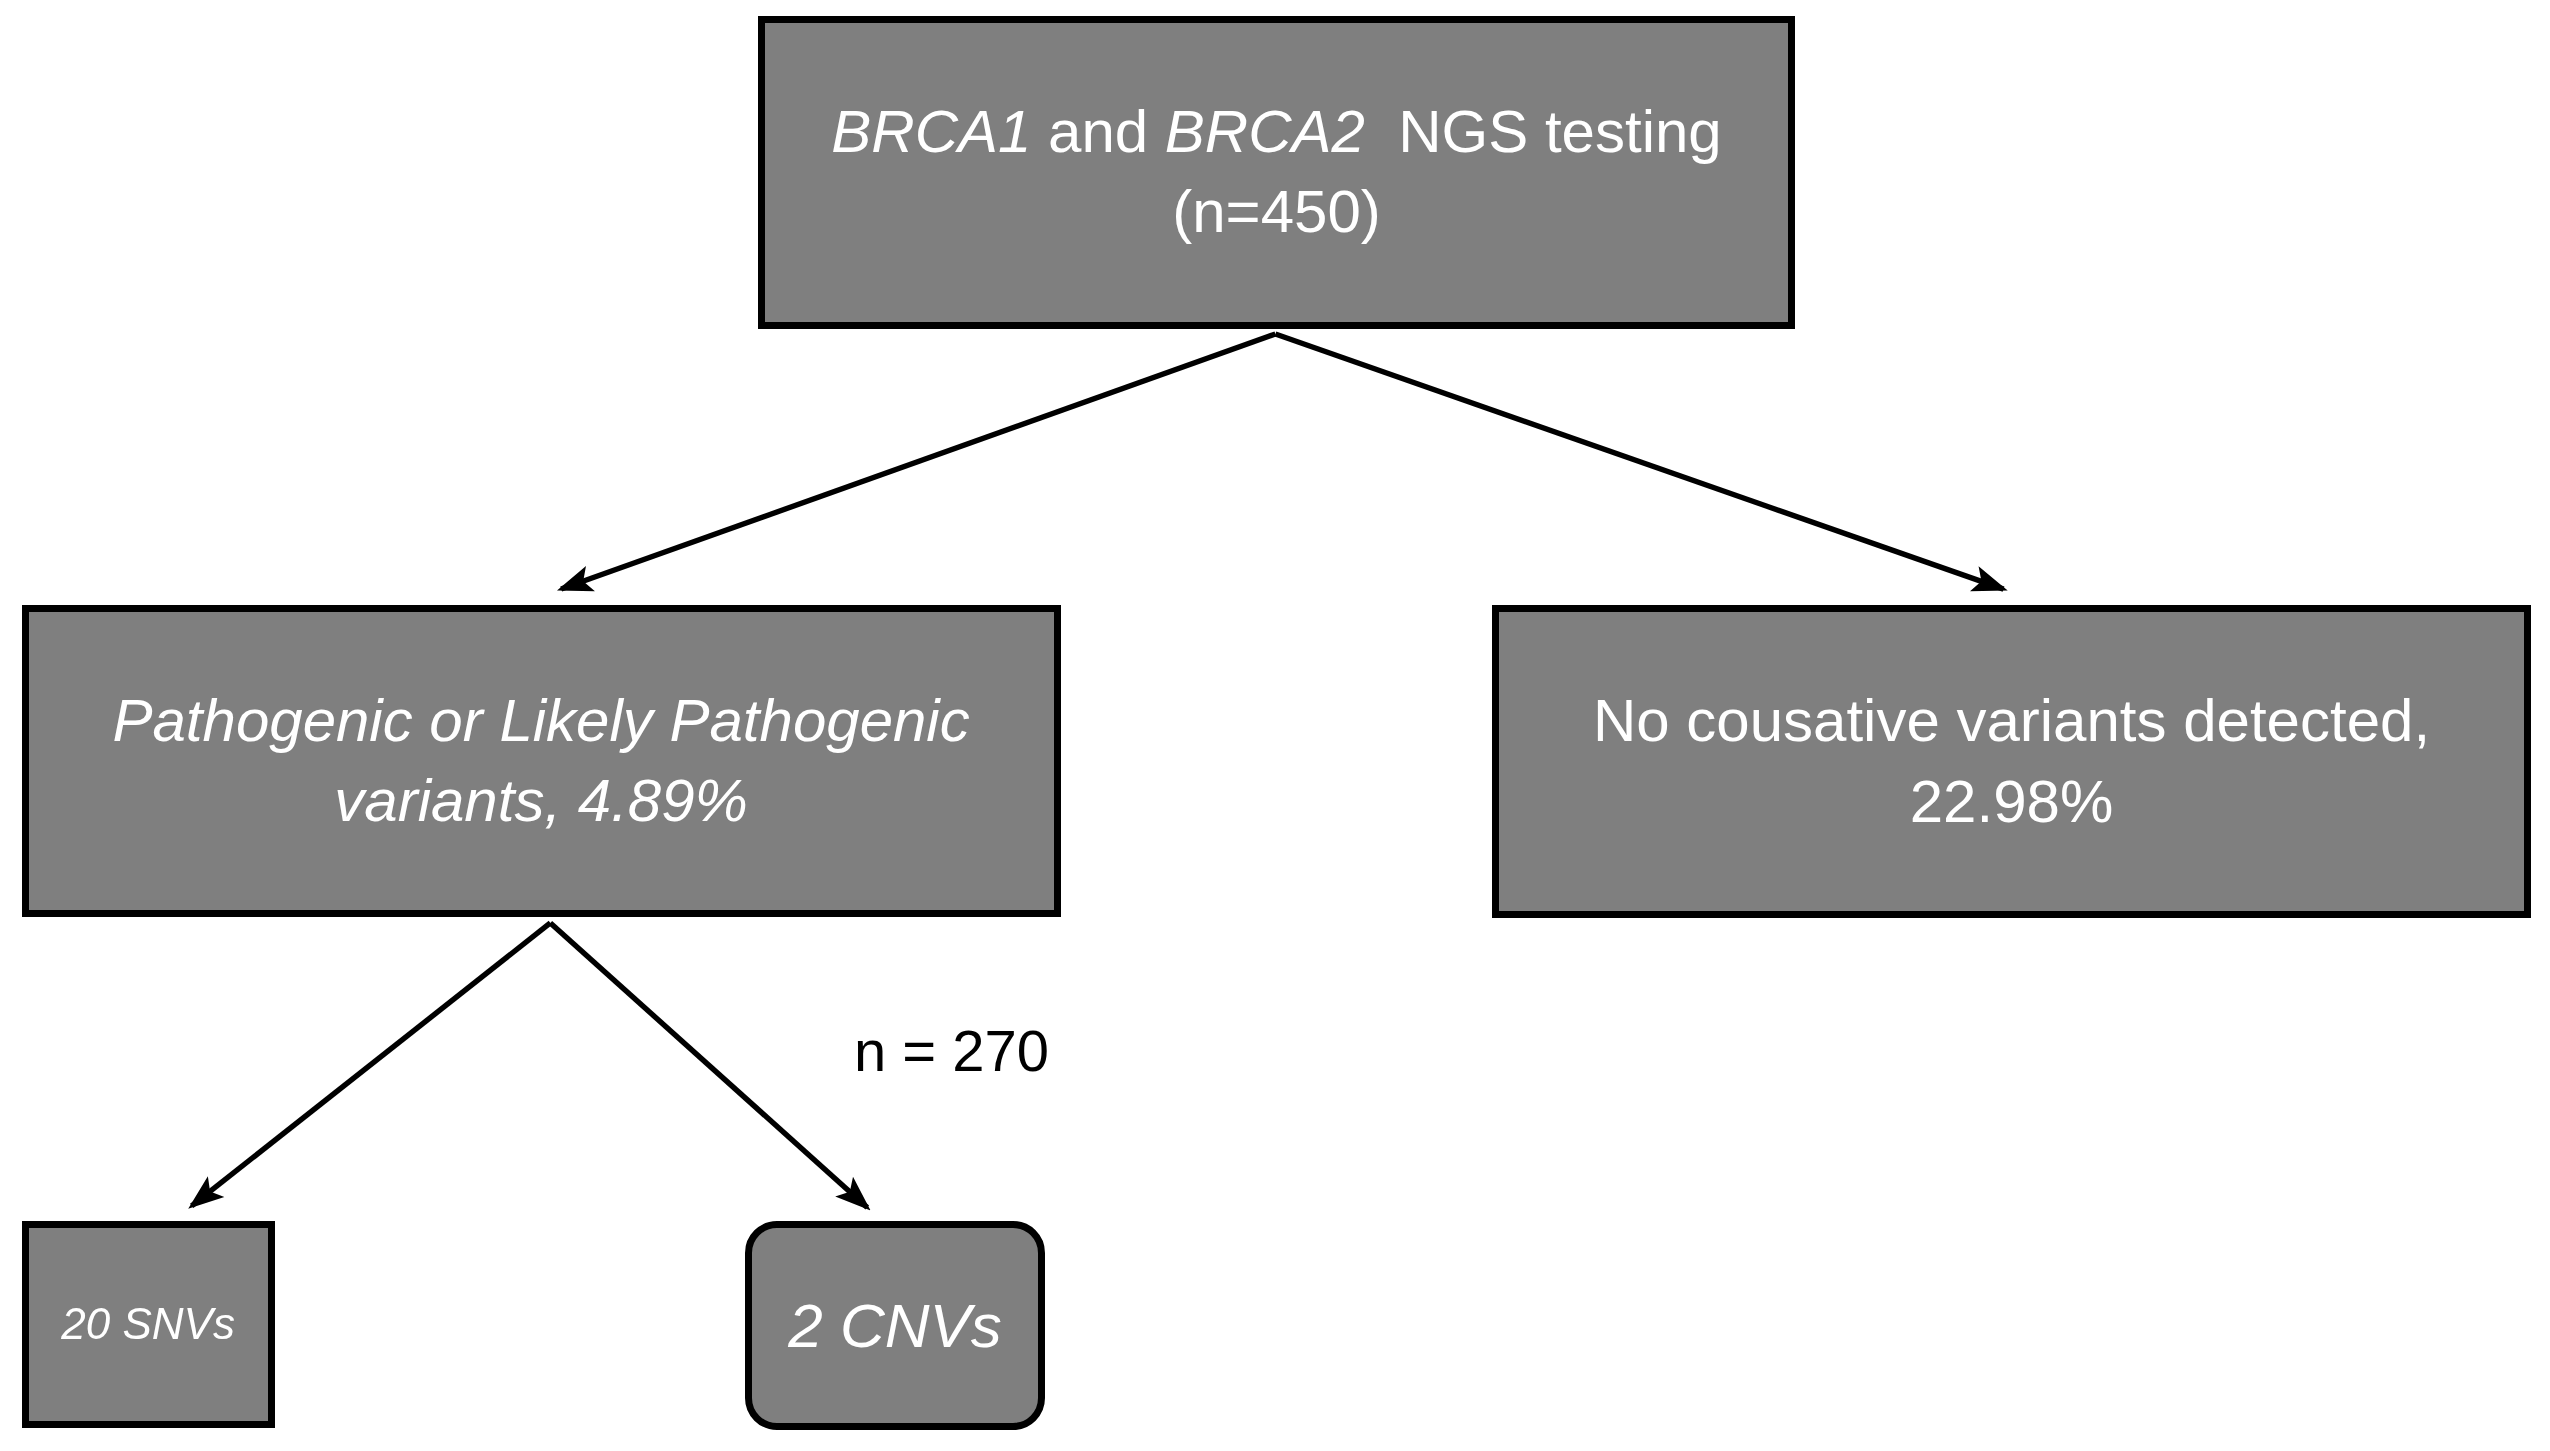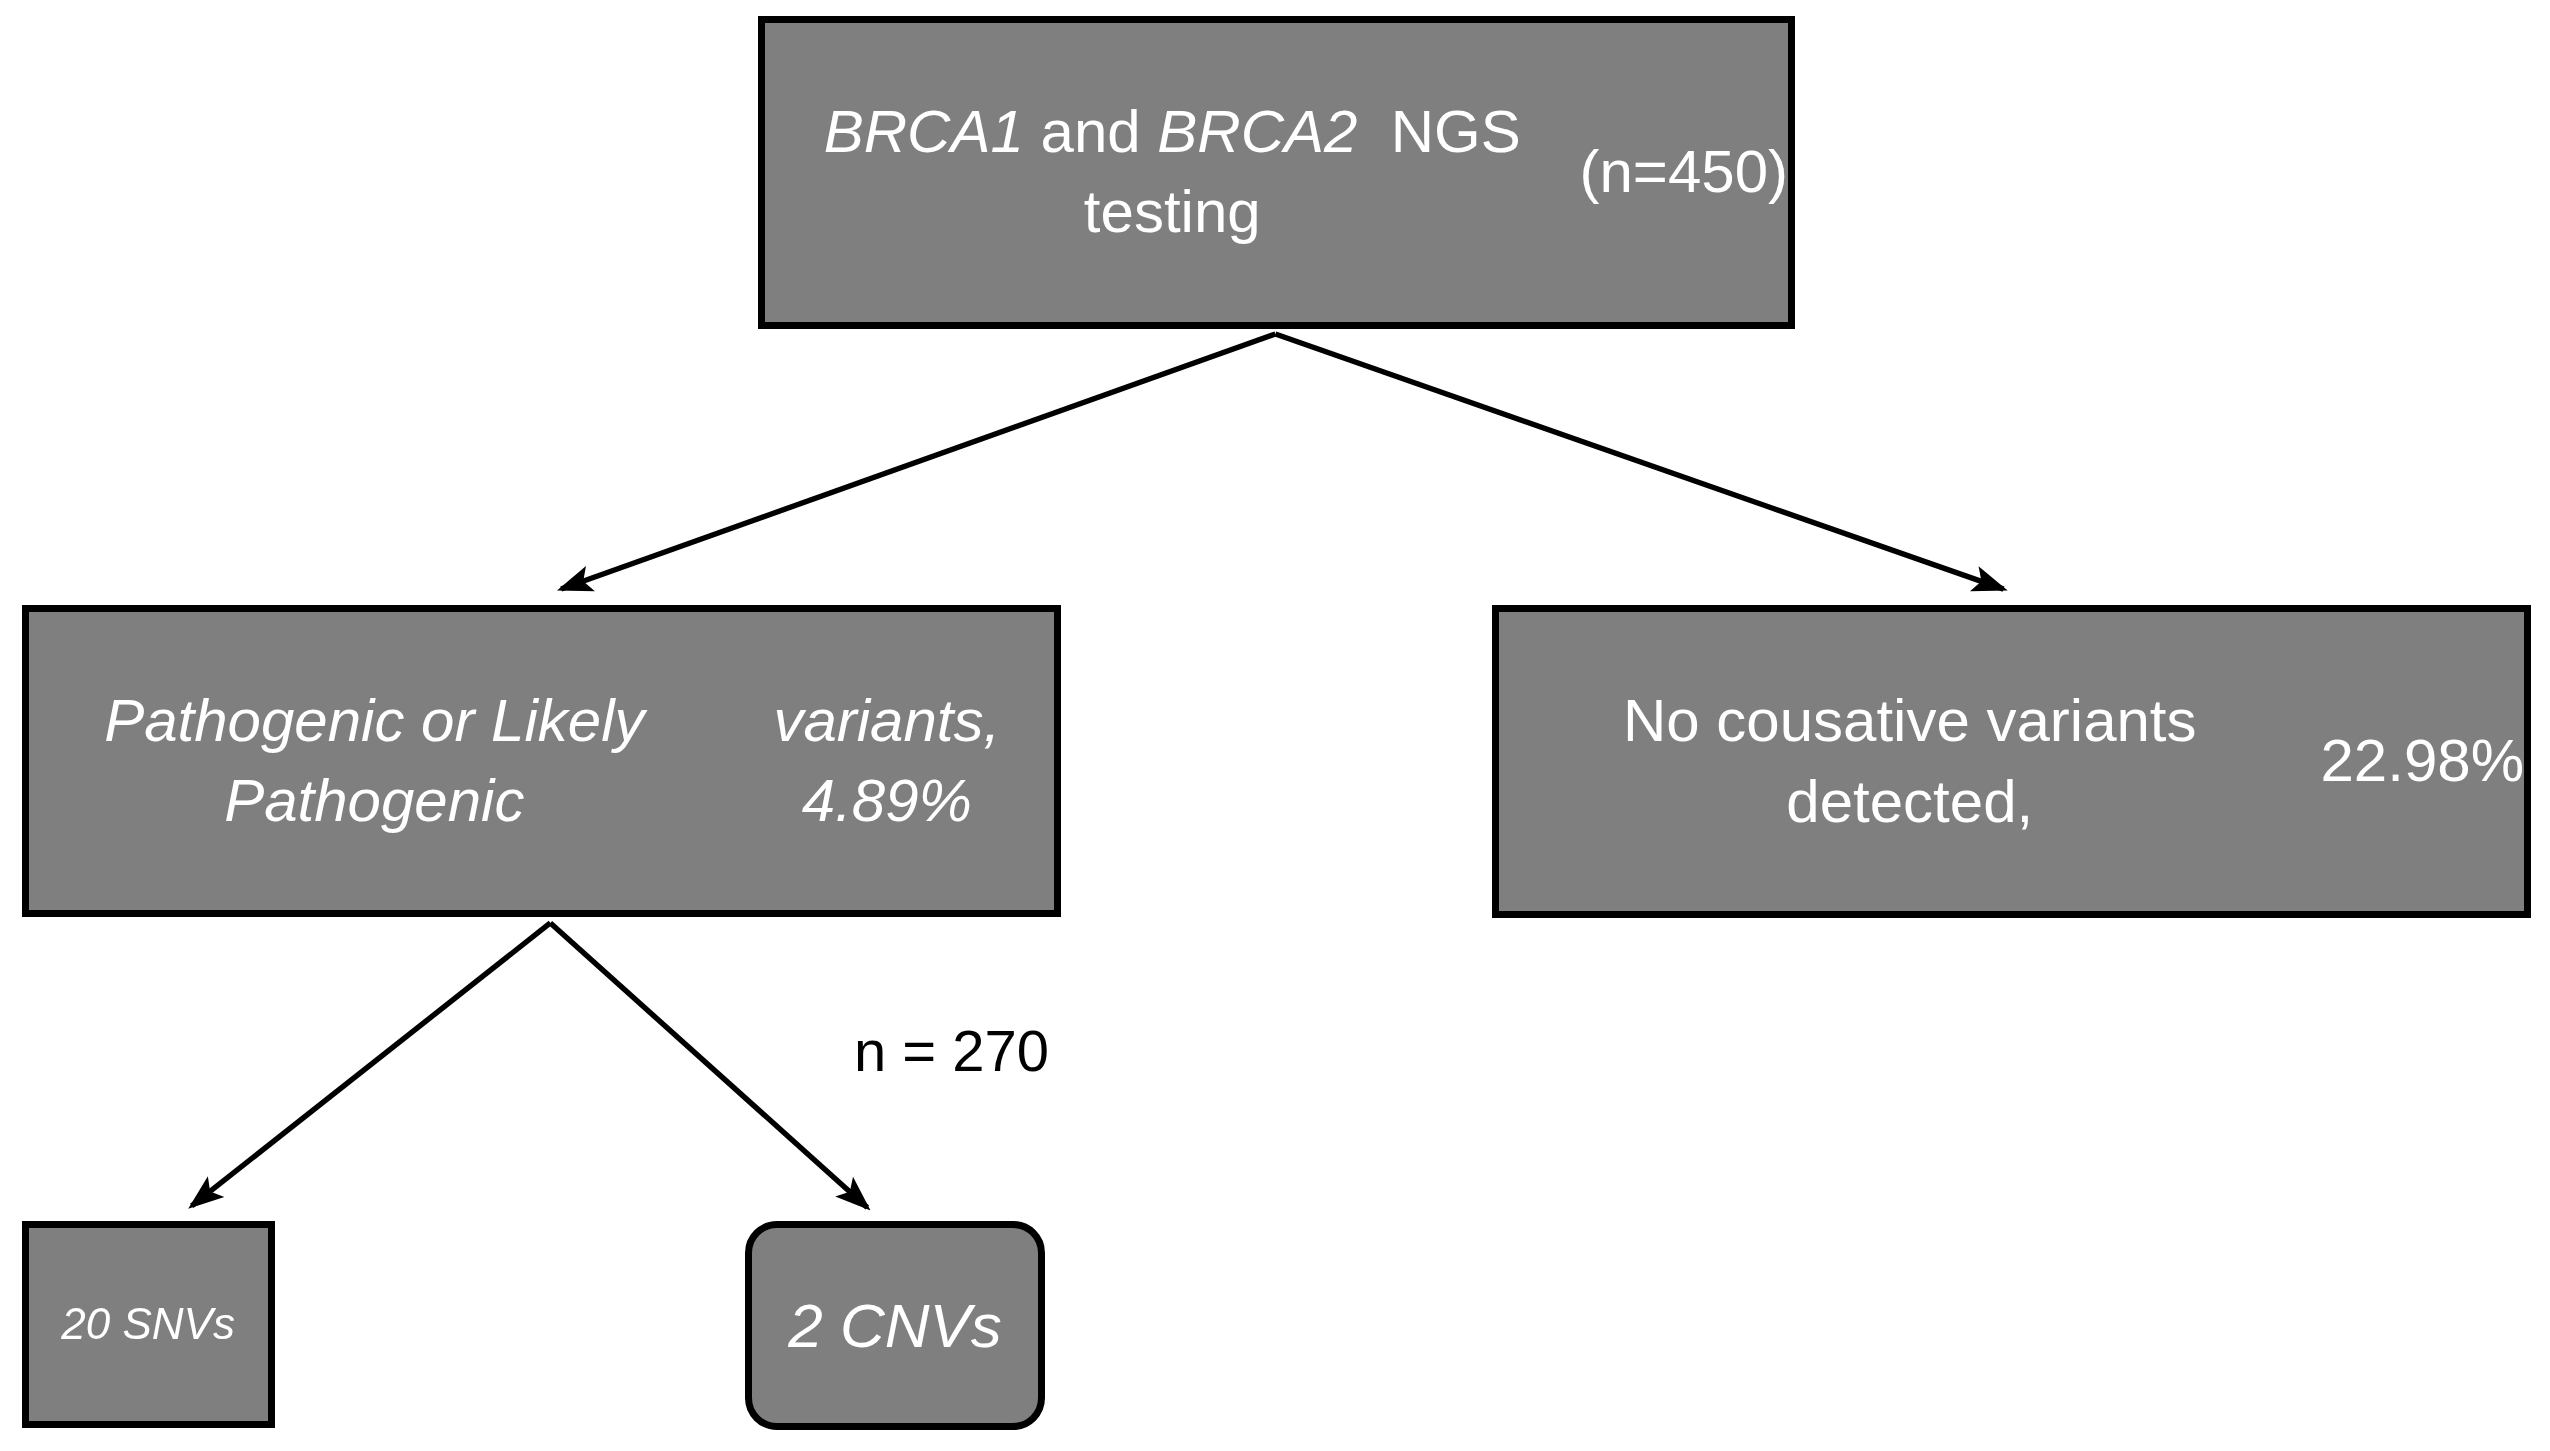--- a/index.html
+++ b/index.html
@@ -11,32 +11,32 @@
     overflow:hidden;
   }
   .connectors{position:absolute;left:0;top:0;width:2550px;height:1451px;}
   .node{
     position:absolute;
     box-sizing:border-box;
     background:#7f7f7f;
     border:7px solid #000000;
     color:#ffffff;
     display:flex;
-    flex-direction:row;
+    flex-direction:column;
     align-items:center;
     justify-content:center;
     text-align:center;
     font-size:60px;
     line-height:1.34;
     white-space:pre-wrap;
   }
   .node .line{white-space:pre-wrap;}
   .italic, .node-italic{font-style:italic;}
   .node-root{left:758px;top:15.5px;width:1037px;height:313px;}
-  .node-pathogenic{left:21.6px;top:605px;width:1039px;height:312px;justify-content:flex-end;}
+  .node-pathogenic{left:21.6px;top:605px;width:1039px;height:312px;}
   .node-nocausative{left:1492px;top:605px;width:1039px;height:313px;}
   .node-snv{left:21.6px;top:1221px;width:253px;height:207px;font-size:44px;}
   .node-cnv{left:745px;top:1221px;width:300px;height:209px;font-size:62px;border-radius:32px;}
   .edge-label{
     position:absolute;
     left:854px;top:1019px;
     color:#000000;
     font-size:58px;
     line-height:1.1;
     white-space:pre;

